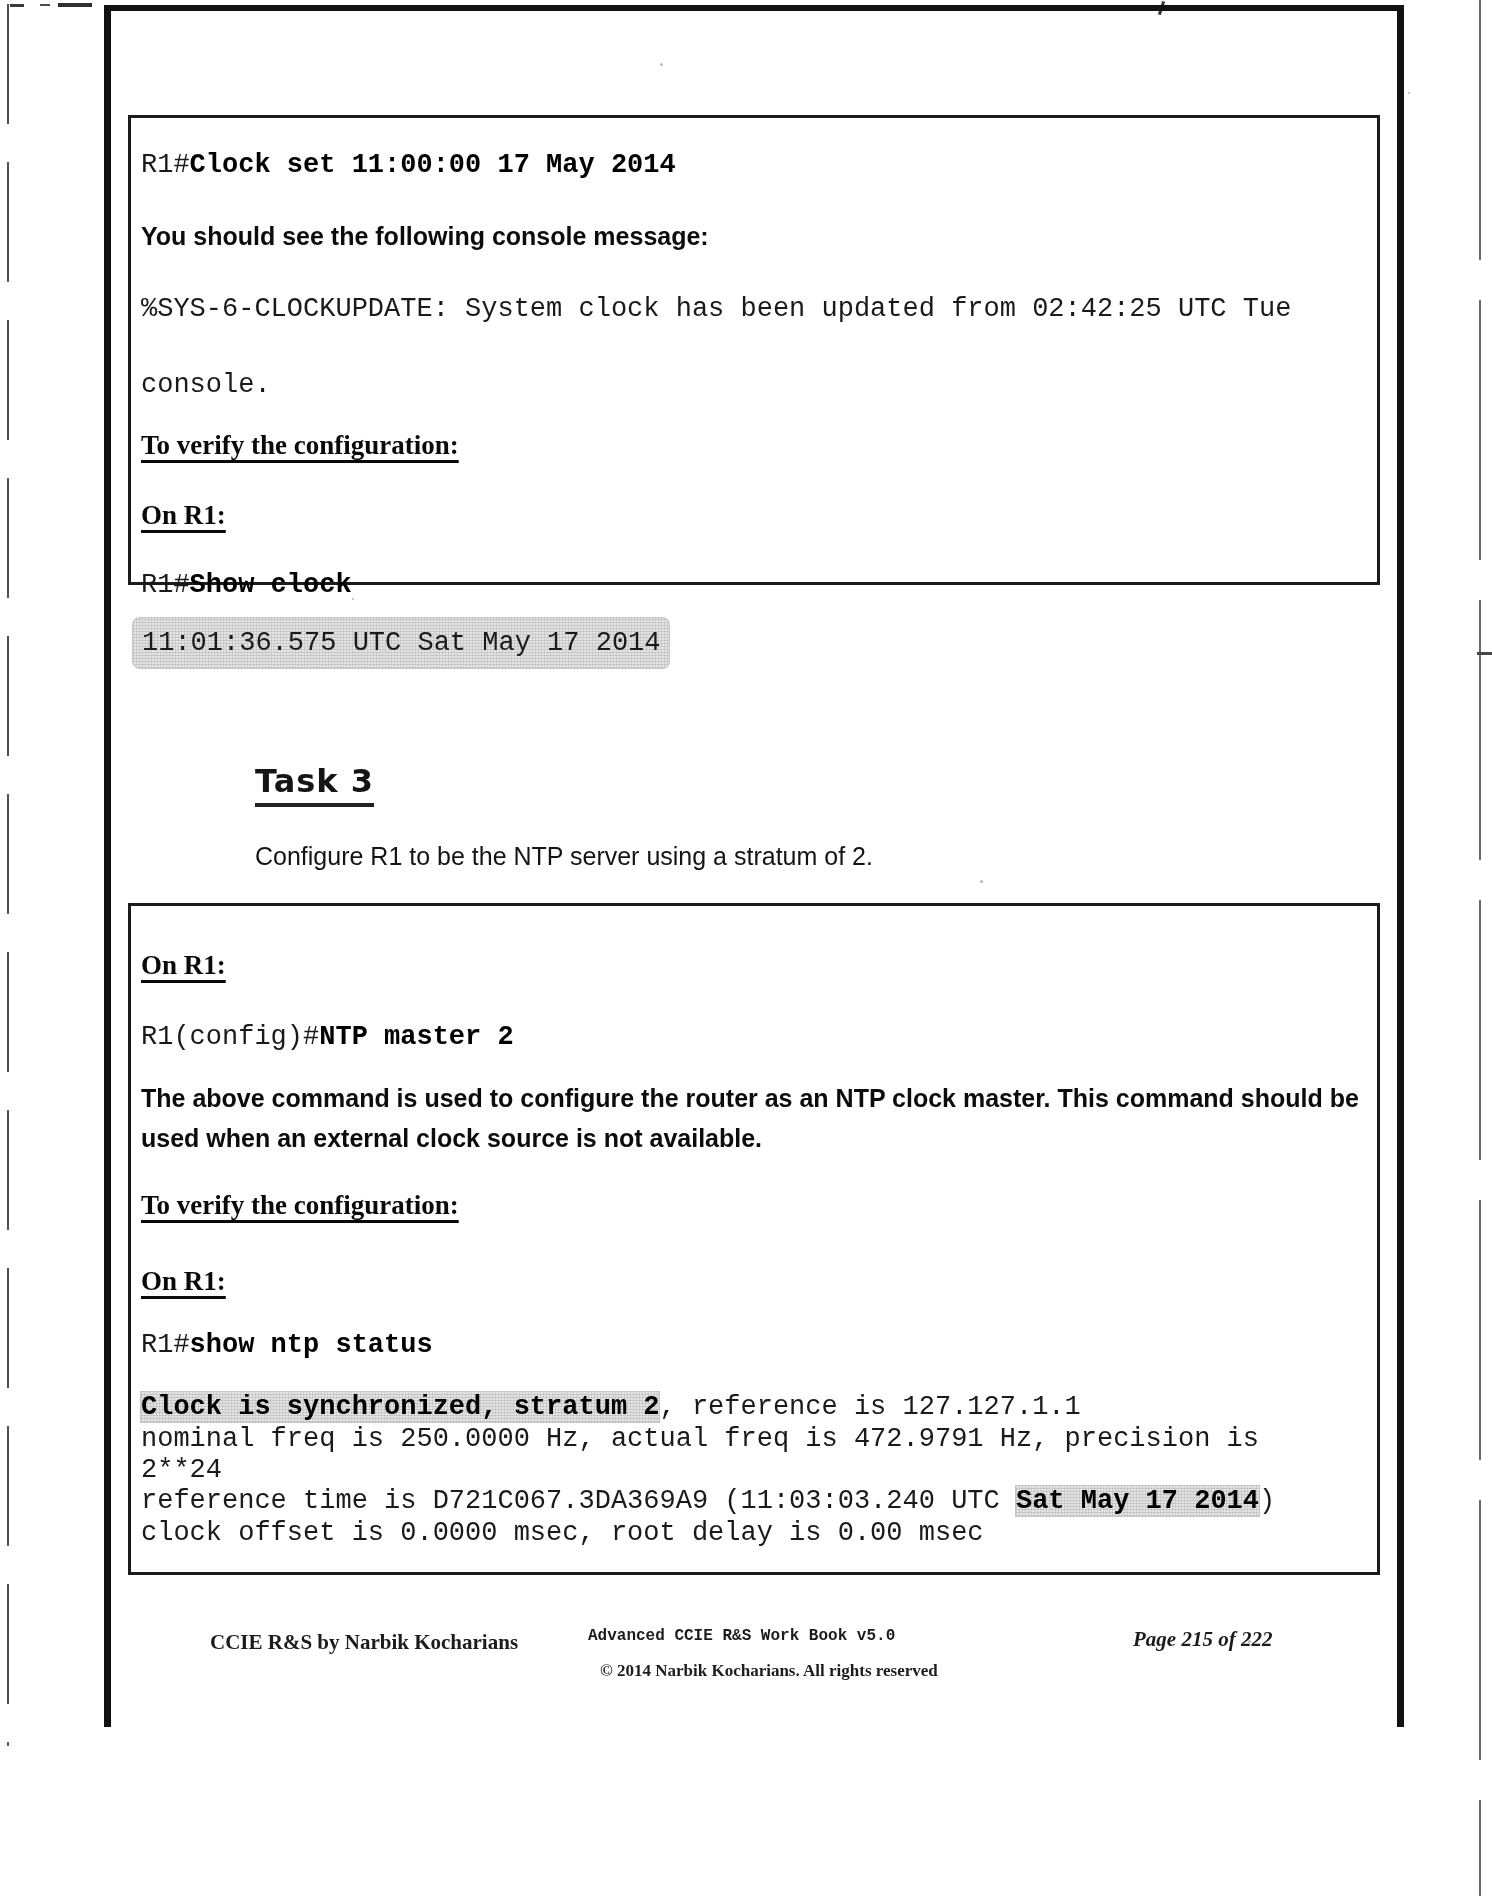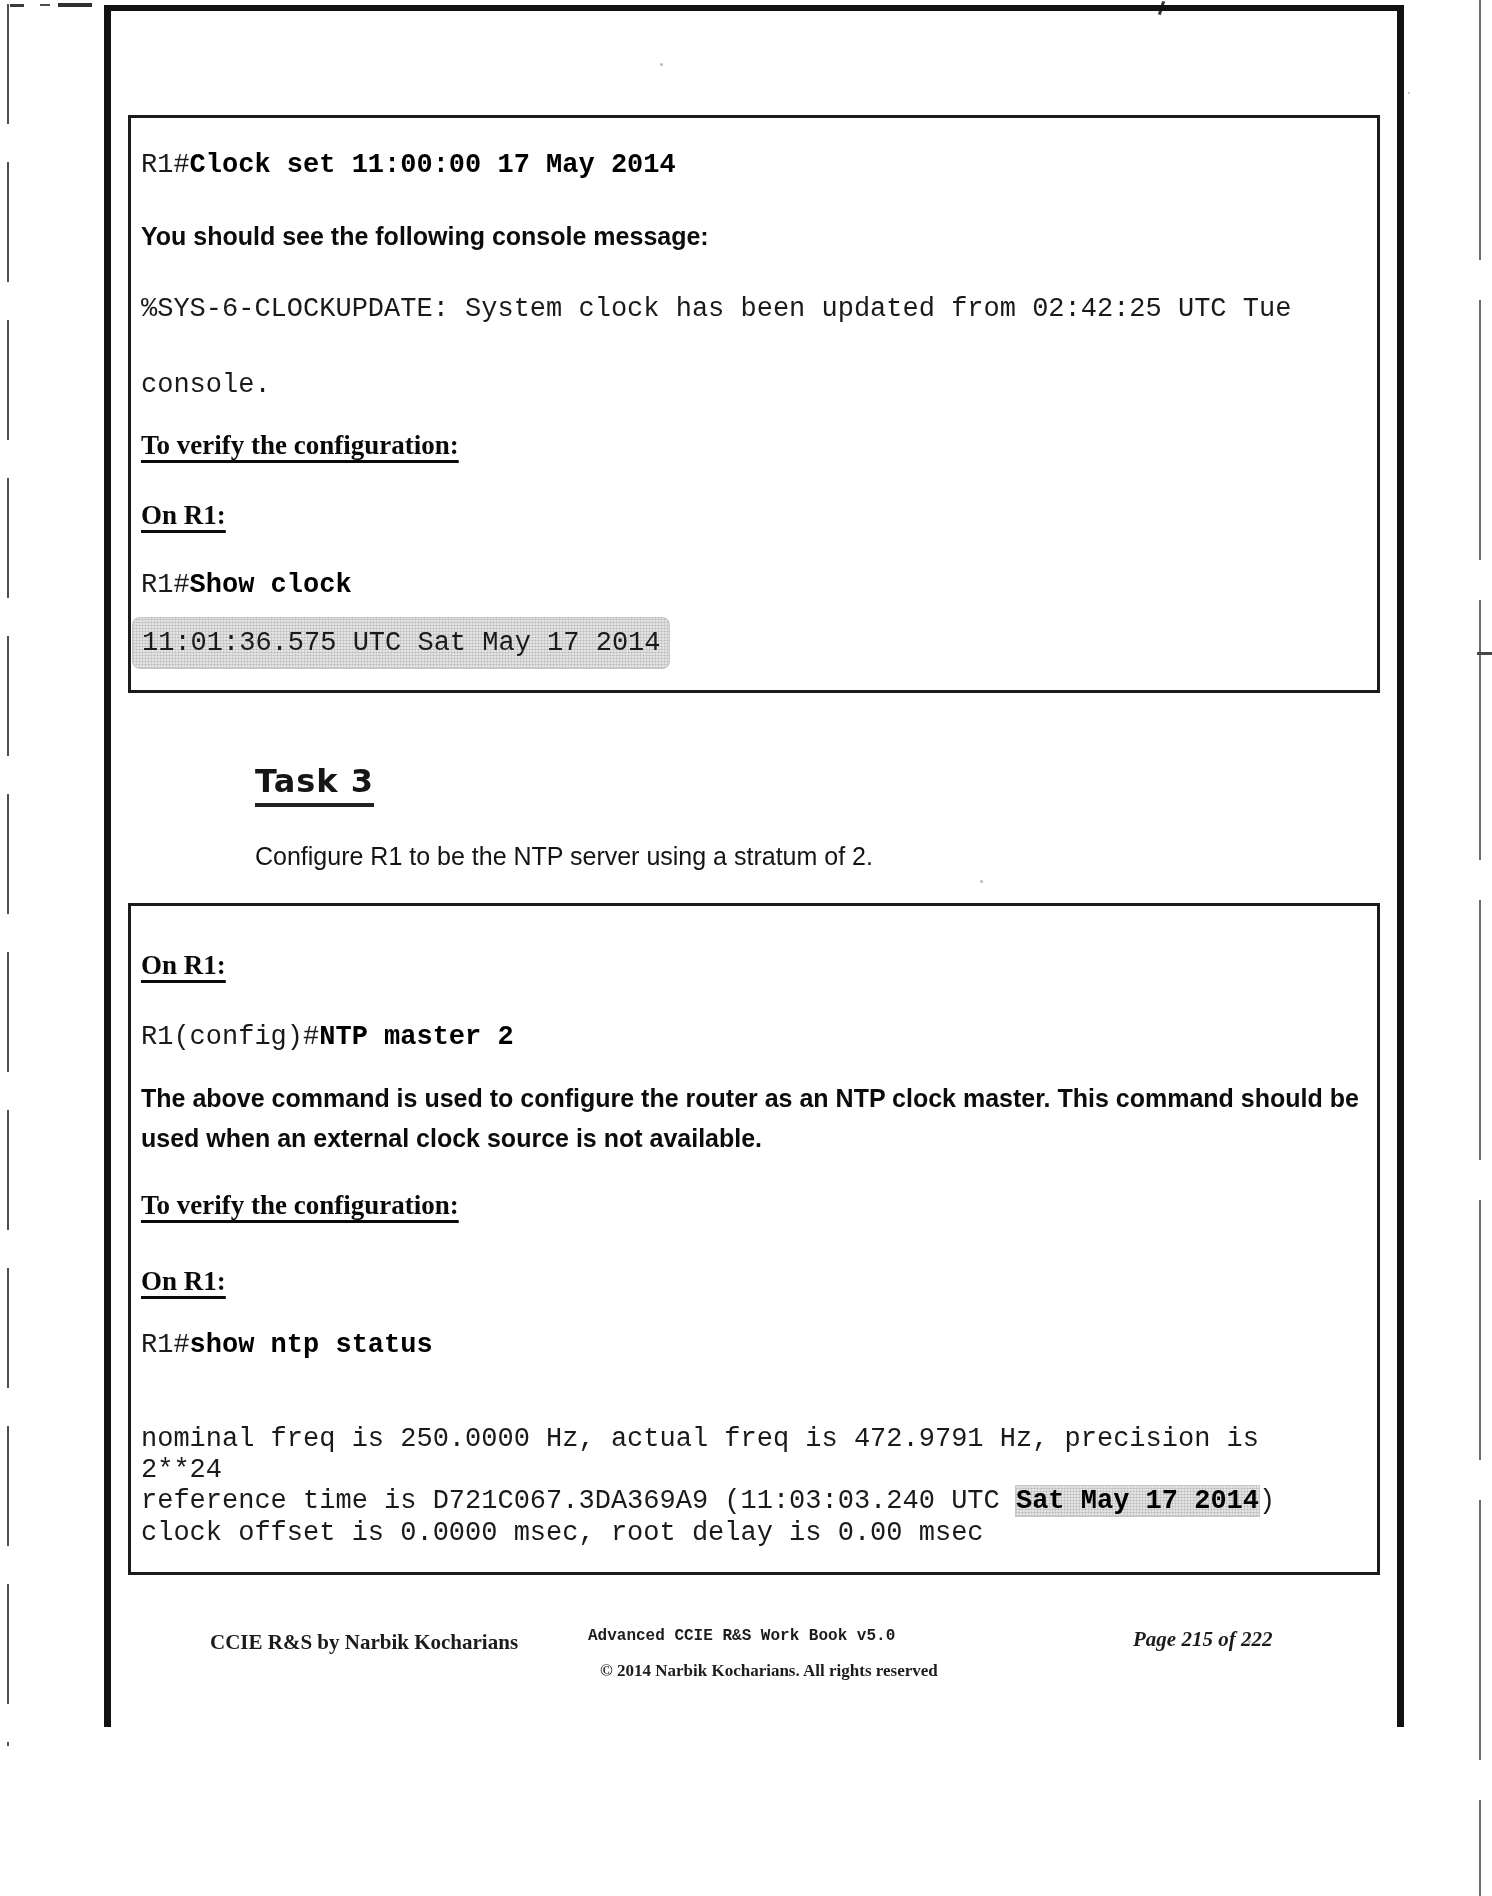--- a/index.html
+++ b/index.html
@@ -62,21 +62,21 @@
 <div class="dot" style="left:1240px;top:300px;"></div>
 <div class="dot" style="left:352px;top:598px;width:2px;height:2px;"></div>
 <div class="dot" style="left:906px;top:428px;"></div>
 <div class="dot" style="left:1408px;top:92px;width:2px;height:2px;"></div>
 <div class="dot" style="left:980px;top:880px;"></div>
 <div class="dot" style="left:700px;top:1244px;width:2px;height:2px;"></div>
 <div class="dot" style="left:1248px;top:1640px;"></div>
 
 <div class="abs frame"></div>
 
-<div class="abs cbox" style="top:115px;height:578px;">
+<div class="abs cbox" style="top:115px;height:470px;">
   <div class="abs mono" style="left:10px;top:32px;"><span>R1#</span><span class="b">Clock set 11:00:00 17 May 2014</span></div>
 
   <div class="abs sansb" style="left:10px;top:104px;">You should see the following console message:</div>
 
   <div class="abs mono" style="left:10px;top:176px;">%SYS-6-CLOCKUPDATE: System clock has been updated from 02:42:25 UTC Tue</div>
   <div class="abs mono" style="left:10px;top:252px;">console.</div>
 
   <div class="abs h-serif" style="left:10px;top:312px;">To verify the configuration:</div>
   <div class="abs h-serif" style="left:10px;top:382px;">On R1:</div>
 
@@ -98,20 +98,21 @@
   <div class="abs mono" style="left:10px;top:116px;"><span>R1(config)#</span><span class="b">NTP master 2</span></div>
 
   <div class="abs sansb" style="left:10px;top:178px;">The above command is used to configure the router as an NTP clock master. This command should be</div>
   <div class="abs sansb" style="left:10px;top:218px;">used when an external clock source is not available.</div>
 
   <div class="abs h-serif" style="left:10px;top:284px;">To verify the configuration:</div>
   <div class="abs h-serif" style="left:10px;top:360px;">On R1:</div>
 
   <div class="abs mono" style="left:10px;top:424px;"><span>R1#</span><span class="b">show ntp status</span></div>
 
+  <div class="abs mono" style="left:10px;top:486px;"><span class="b hl">Clock is synchronized, stratum 2</span><span>, reference is 127.127.1.1</span></div>
   <div class="abs mono" style="left:10px;top:518px;">nominal freq is 250.0000 Hz, actual freq is 472.9791 Hz, precision is</div>
   <div class="abs mono" style="left:10px;top:549px;">2**24</div>
   <div class="abs mono" style="left:10px;top:580px;"><span>reference time is D721C067.3DA369A9 (11:03:03.240 UTC </span><span class="b hl">Sat May 17 2014</span><span>)</span></div>
   <div class="abs mono" style="left:10px;top:612px;">clock offset is 0.0000 msec, root delay is 0.00 msec</div>
 </div>
 
 <div class="abs footer-serif" style="left:210px;top:1630px;font-size:21px;">CCIE R&amp;S by Narbik Kocharians</div>
 <div class="abs footer-serif" style="left:588px;top:1627px;font-size:16px;font-family:Liberation Mono, monospace;">Advanced CCIE R&amp;S Work Book v5.0</div>
 <div class="abs footer-serif" style="left:600px;top:1661px;font-size:17px;">© 2014 Narbik Kocharians. All rights reserved</div>
 <div class="abs footer-serif" style="left:1133px;top:1627px;font-size:21px;font-style:italic;">Page 215 of 222</div>

